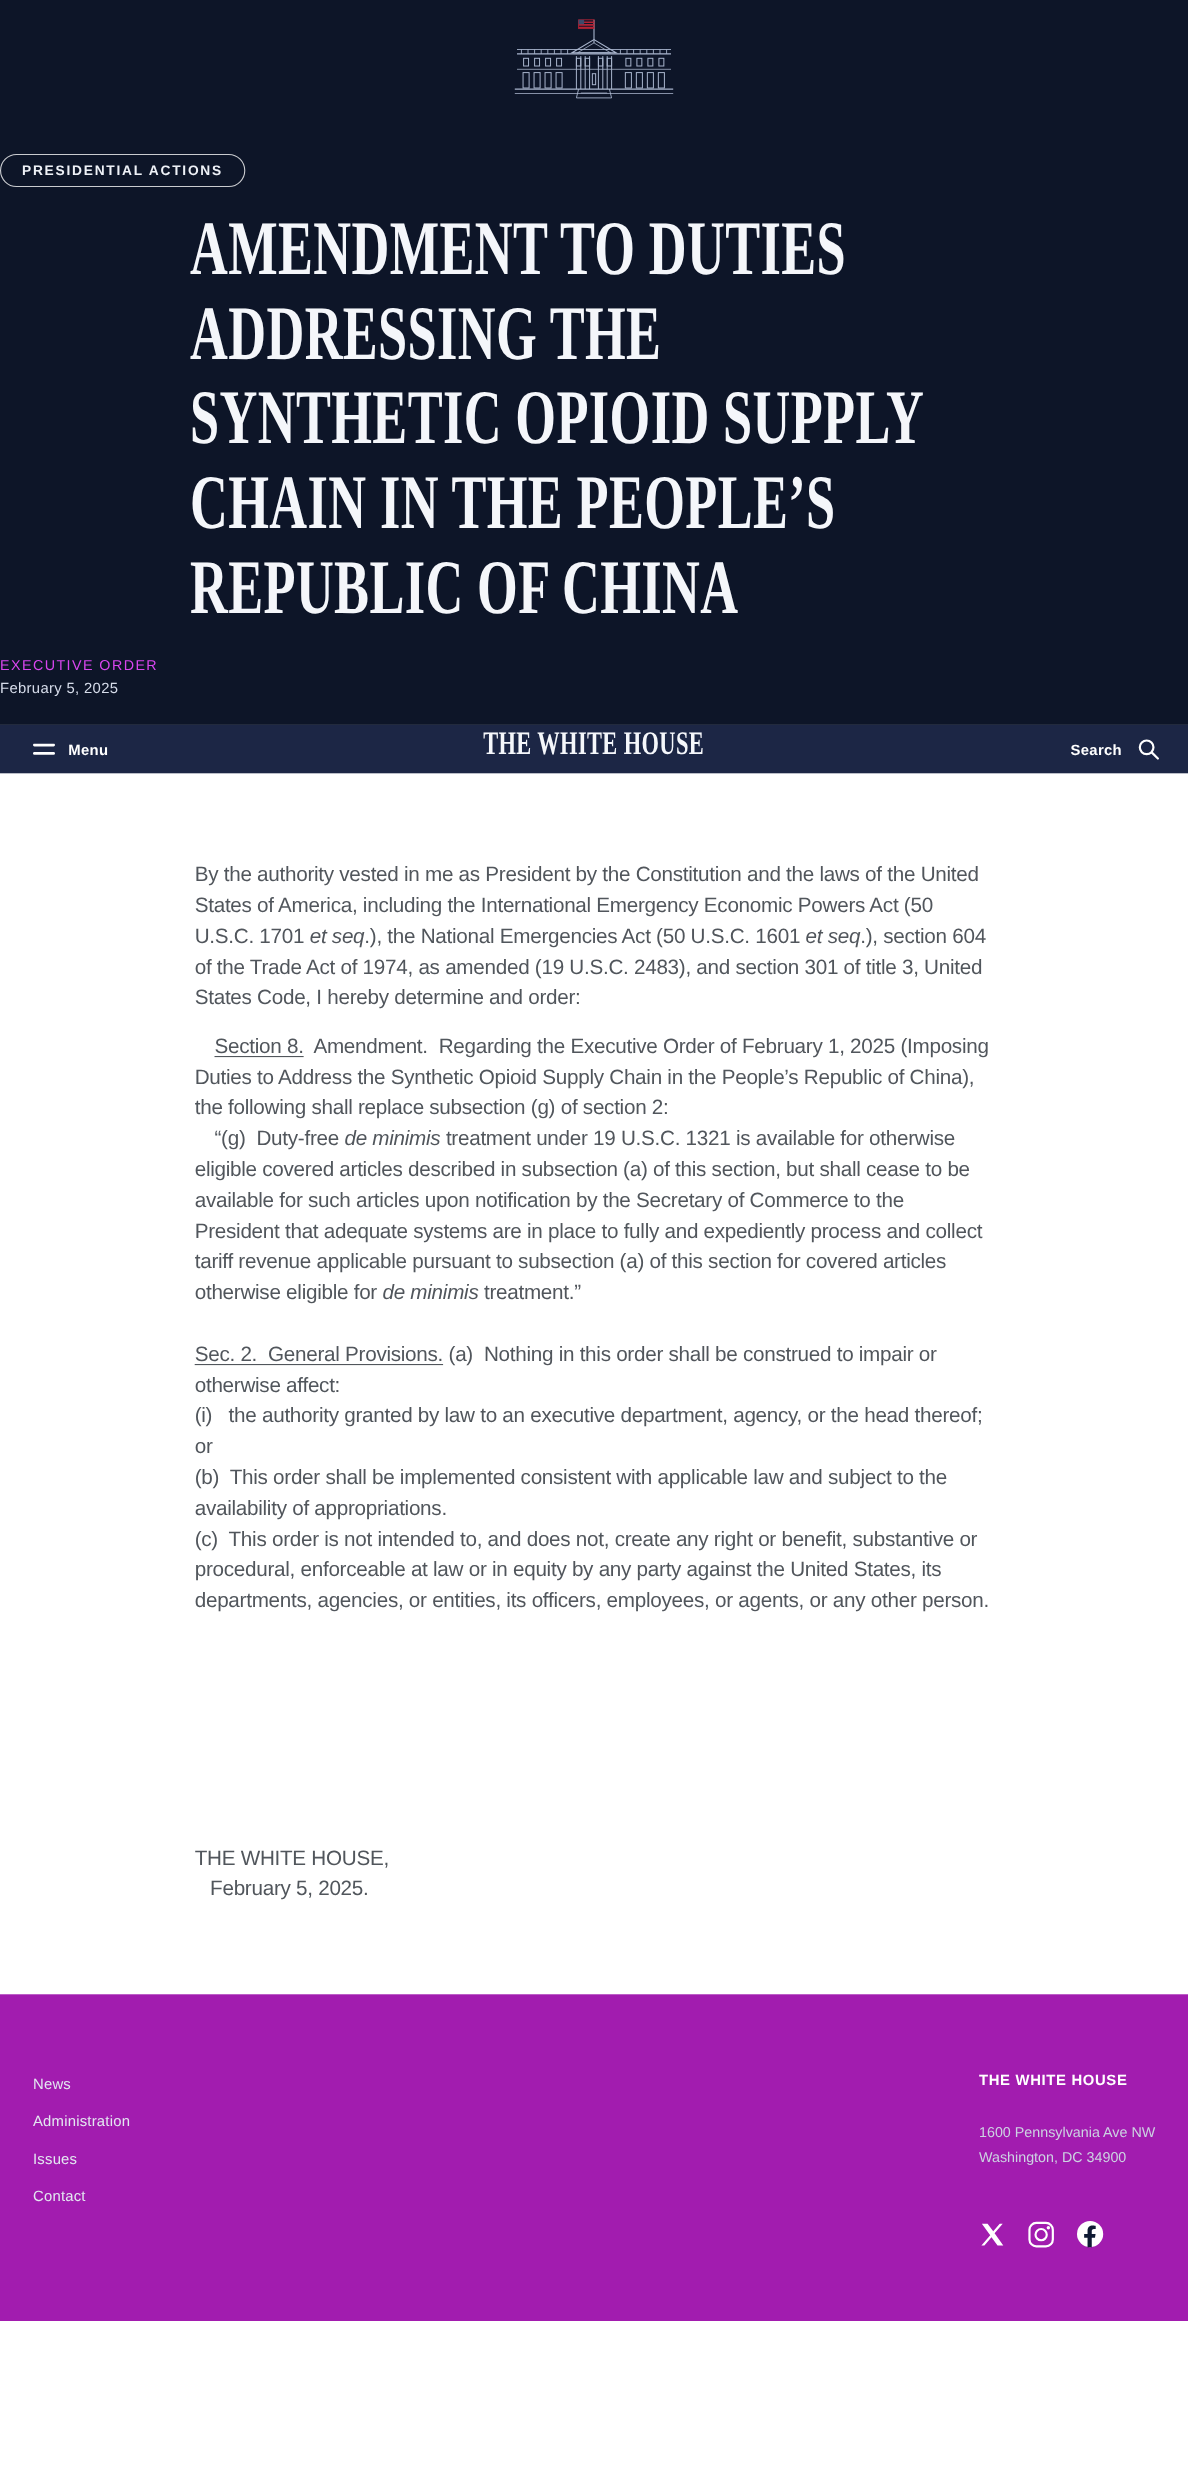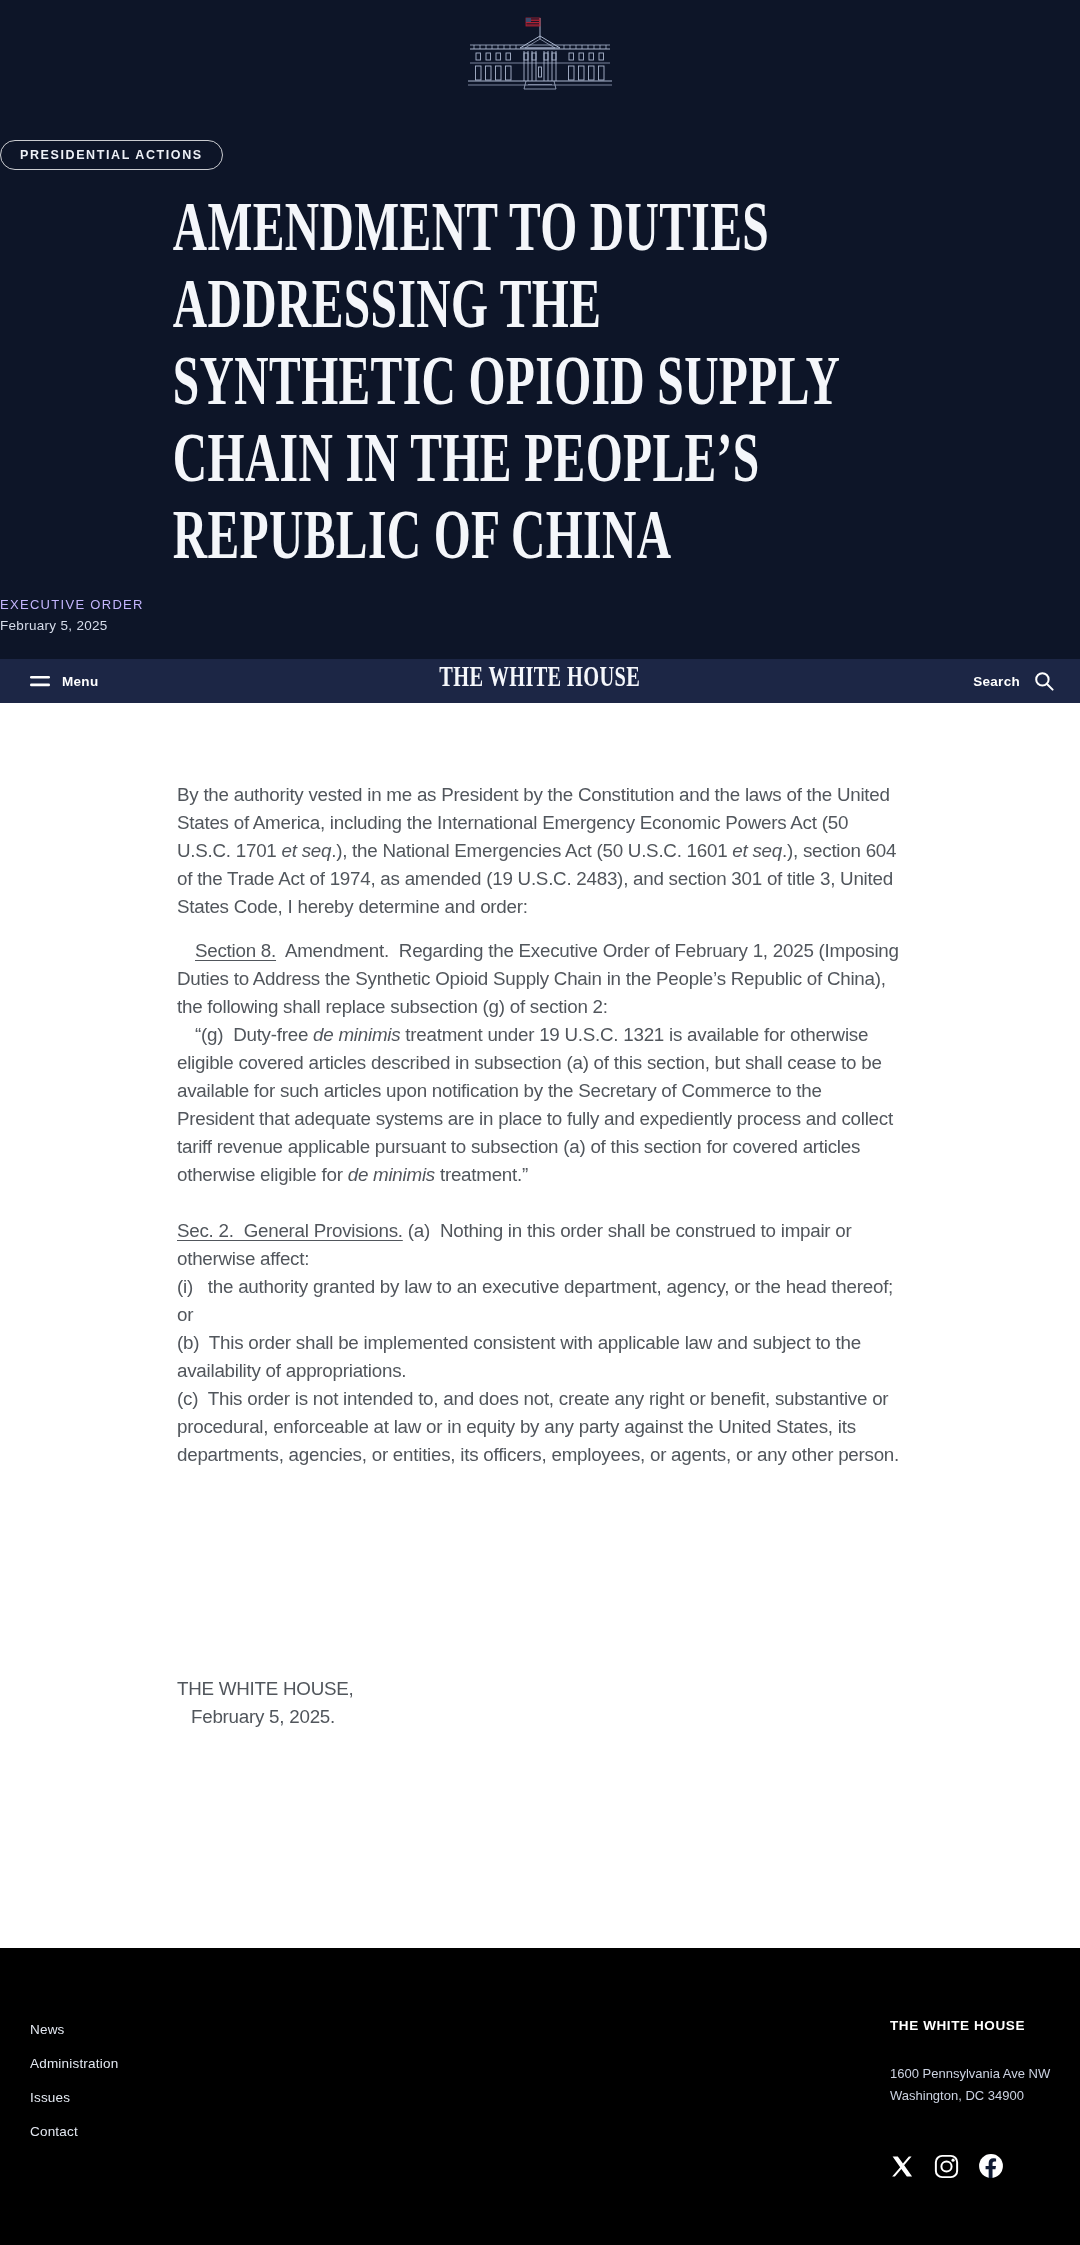--- a/index.html
+++ b/index.html
@@ -40,21 +40,21 @@
     line-height: 77px;
     letter-spacing: 0.5px;
   }
   .hero-title .tline {
     transform: scaleX(0.68);
     transform-origin: 50% 50%;
     white-space: nowrap;
   }
   .kicker {
     margin-top: 24px;
-    color: #c4b5fd;
+    color: #d946ef;
     font-size: 13px;
     font-weight: 500;
     letter-spacing: 1.3px;
   }
   .date {
     margin-top: 6px;
     color: #d6dcea;
     font-size: 13.5px;
     letter-spacing: 0.3px;
   }
@@ -86,21 +86,21 @@
     color: #f5f7fb;
   }
   .nav-right {
     position: absolute; right: 26px; top: 0; height: 100%;
     display: flex; align-items: center; gap: 14px;
     cursor: pointer;
   }
 
   
   .article {
-    height: 1245px;
+    height: 1110px;
     padding: 78px 177px 0;
     background: #ffffff;
     color: #51565c;
     font-size: 18.8px;
     line-height: 28px;
     letter-spacing: -0.25px;
     overflow: hidden;
   }
   .article p { margin: 0; }
   .p-gap { margin-bottom: 16px !important; }
@@ -108,21 +108,21 @@
   .mt28 { margin-top: 28px; }
   .mt50 { margin-top: 50px; }
   .u { text-decoration: underline; text-underline-offset: 3px; }
   .it { font-style: italic; }
   .signature { margin-top: 206px; }
   .signature .sig2 { padding-left: 14px; }
 
   
   .footer {
     height: 297px;
-    background: #000000;
+    background: #a21caf;
     position: relative;
     color: #e7ebf3;
   }
   .f-links { position: absolute; left: 30px; top: 74px; }
   .f-link {
     display: block;
     margin-bottom: 19px;
     font-size: 13.5px;
     letter-spacing: 0.2px;
     color: #e3e8f1;

